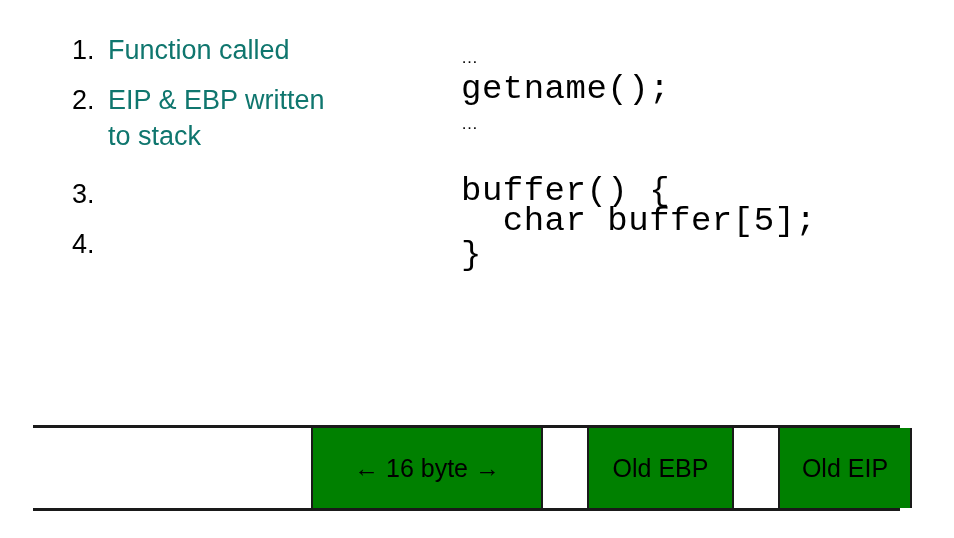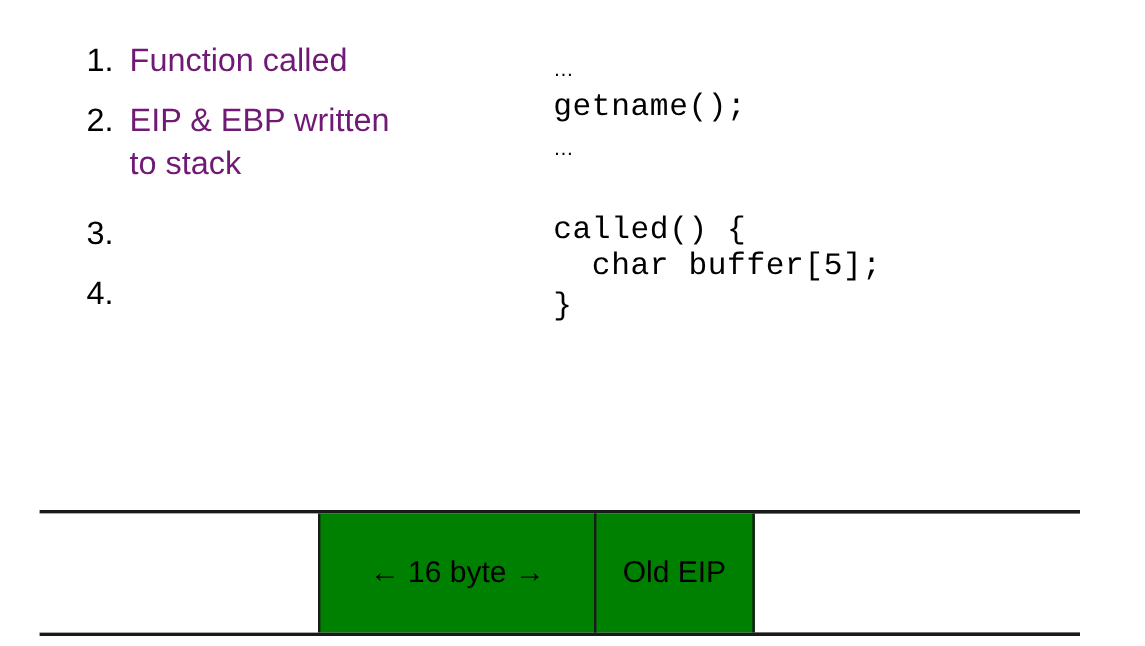--- a/index.html
+++ b/index.html
@@ -43,38 +43,38 @@
     font-family: "Liberation Sans", sans-serif;
     font-size: 27px;
     line-height: 36px;
     color: #000000;
     text-align: left;
   }
   .step-text {
     font-family: "Liberation Sans", sans-serif;
     font-size: 27px;
     line-height: 36px;
-    color: #701a75;
+    color: #0f766e;
     white-space: pre-line;
   }
   #step-row-1 { margin-top: 0px; }
   #step-row-2 { margin-top: 10px; }
   #step-row-3 { margin-top: 22px; }
   #step-row-4 { margin-top: 12px; }
 
   
   #code-block {
     position: absolute;
     left: 461px;
     top: 40px;
     width: 470px;
   }
   .code-line {
     font-family: "Liberation Mono", "DejaVu Sans Mono", monospace;
-    font-size: 26px;
+    font-size: 34px;
     line-height: 30px;
     color: #000000;
     white-space: pre;
     letter-spacing: 0.5px;
   }
   .code-ellipsis {
     font-family: "Liberation Sans", sans-serif;
     font-size: 17px;
     line-height: 20px;
     color: #000000;
@@ -85,25 +85,26 @@
   #code-ellipsis-bottom { margin-top: 10px; }
   #code-fn-open     { margin-top: 42px; }
   #code-fn-close    { margin-top: 4px; }
 
   
   #stack-diagram {
     position: absolute;
     left: 33px;
     top: 425px;
     width: 867px;
-    height: 105px;
+    height: 86px;
     border-top: 3px solid #1a1a1a;
     border-bottom: 3px solid #1a1a1a;
     box-sizing: border-box;
     display: flex;
+    gap: 46px;
   }
   .stack-cell {
     box-sizing: border-box;
     display: flex;
     align-items: center;
     justify-content: center;
     font-family: "Liberation Sans", sans-serif;
     font-size: 25px;
     color: #000000;
     height: 100%;
@@ -149,24 +150,25 @@
       <span class="step-num">4.</span>
     </div>
 
   </div>
 
   <div id="code-block">
     <div class="code-ellipsis" id="code-ellipsis-top">…</div>
     <div class="code-line" id="code-call-line">getname();</div>
     <div class="code-ellipsis" id="code-ellipsis-bottom">…</div>
 
-    <div class="code-line" id="code-fn-open">called() {</div>
+    <div class="code-line" id="code-fn-open">buffer() {</div>
     <div class="code-line">  char buffer[5];</div>
     <div class="code-line" id="code-fn-close">}</div>
   </div>
 
   <div id="stack-diagram">
     <div class="stack-cell empty" id="stack-cell-empty"></div>
     <div class="stack-cell green" id="stack-cell-buffer">← 16 byte →</div>
+    <div class="stack-cell green" id="stack-cell-ebp">Old EBP</div>
     <div class="stack-cell green" id="stack-cell-eip">Old EIP</div>
   </div>
 
 </div>
 
 </body></html>

